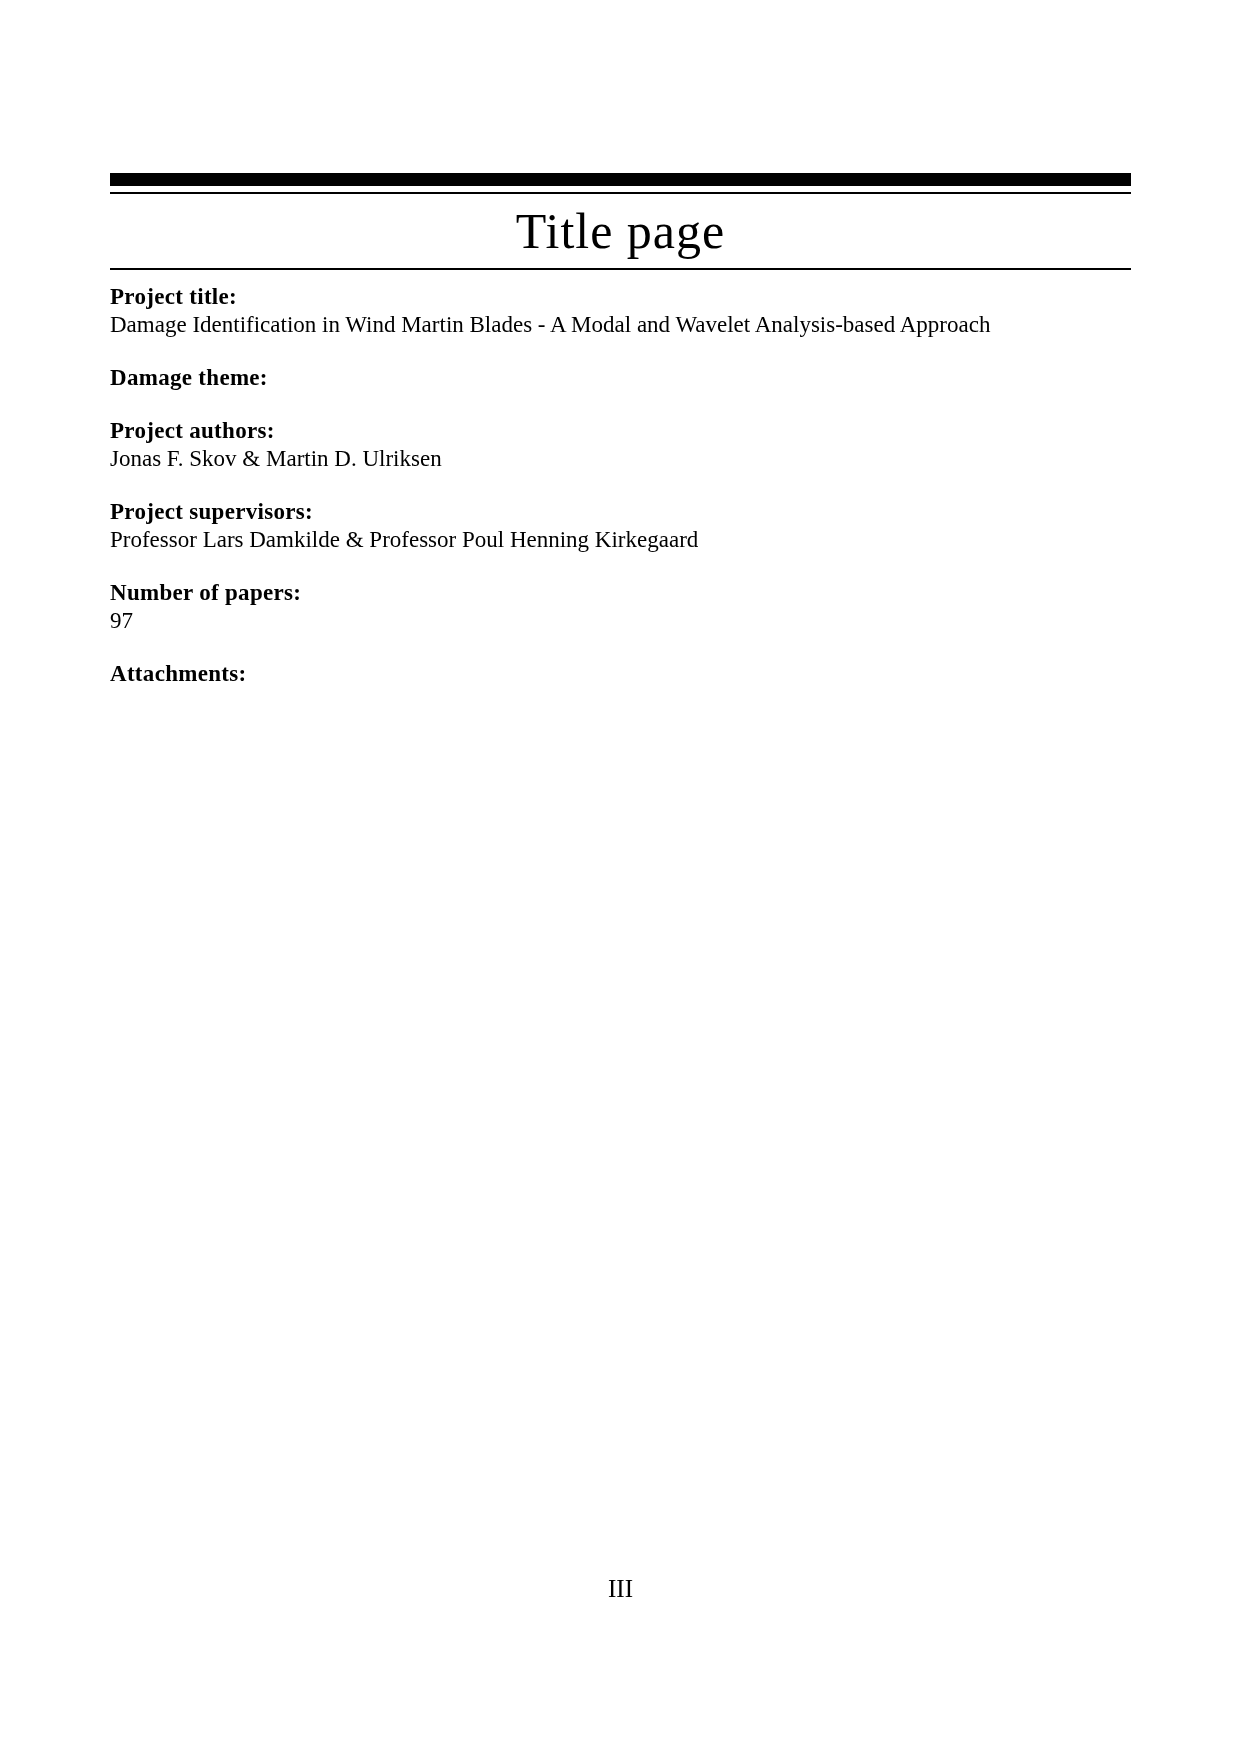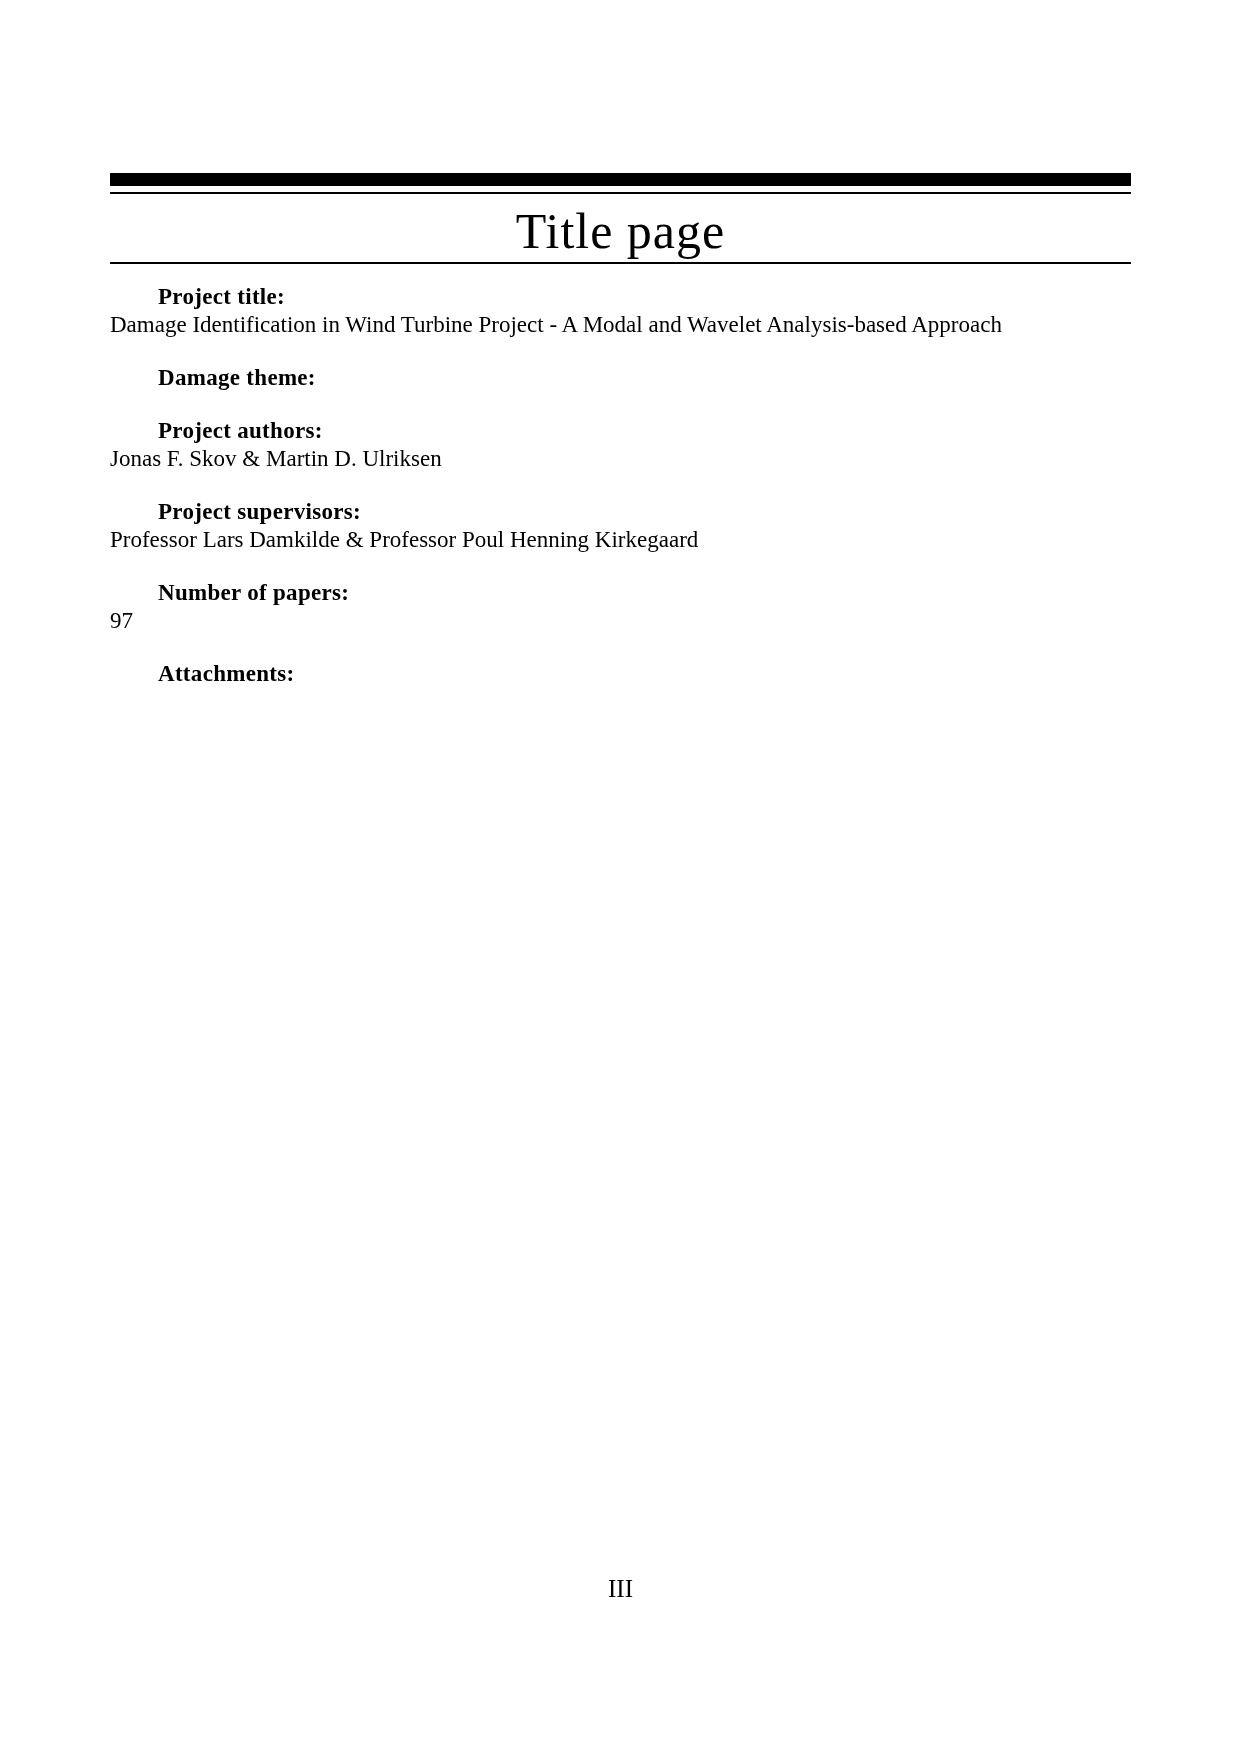--- a/index.html
+++ b/index.html
@@ -31,42 +31,41 @@
   }
   .rule-thin {
     height: 2px;
     background: #000000;
   }
   .rule-thin.upper {
     margin-top: 6px;
   }
   .doc-title {
     margin: 0;
-    padding: 10px 0 4px 0;
+    padding: 10px 0 10px 0;
     text-align: center;
     font-size: 50px;
     font-weight: 400;
     line-height: 54px;
     letter-spacing: 1px;
   }
   .fields {
     position: absolute;
     left: 110px;
     top: 283px;
     width: 1021px;
     font-size: 23px;
     line-height: 28px;
   }
   .field {
     margin-bottom: 25px;
   }
   .field-label {
     font-weight: 700;
     letter-spacing: 0.3px;
-    margin-left: 48px;
   }
   .field-value {
     font-weight: 400;
   }
   .folio {
     position: absolute;
     left: 0;
     top: 1575px;
     width: 100%;
     text-align: center;
@@ -83,21 +82,21 @@
     <div class="rule-thick"></div>
     <div class="rule-thin upper"></div>
     <h1 class="doc-title">Title page</h1>
     <div class="rule-thin"></div>
   </div>
 
   <main class="fields">
 
     <div class="field">
       <div class="field-label">Project title:</div>
-      <div class="field-value">Damage Identification in Wind Turbine Project - A Modal and Wavelet Analysis-based Approach</div>
+      <div class="field-value">Damage Identification in Wind Martin Blades - A Modal and Wavelet Analysis-based Approach</div>
     </div>
 
     <div class="field">
       <div class="field-label">Damage theme:</div>
     </div>
 
 
     <div class="field">
       <div class="field-label">Project authors:</div>
       <div class="field-value">Jonas F. Skov &amp; Martin D. Ulriksen</div>

